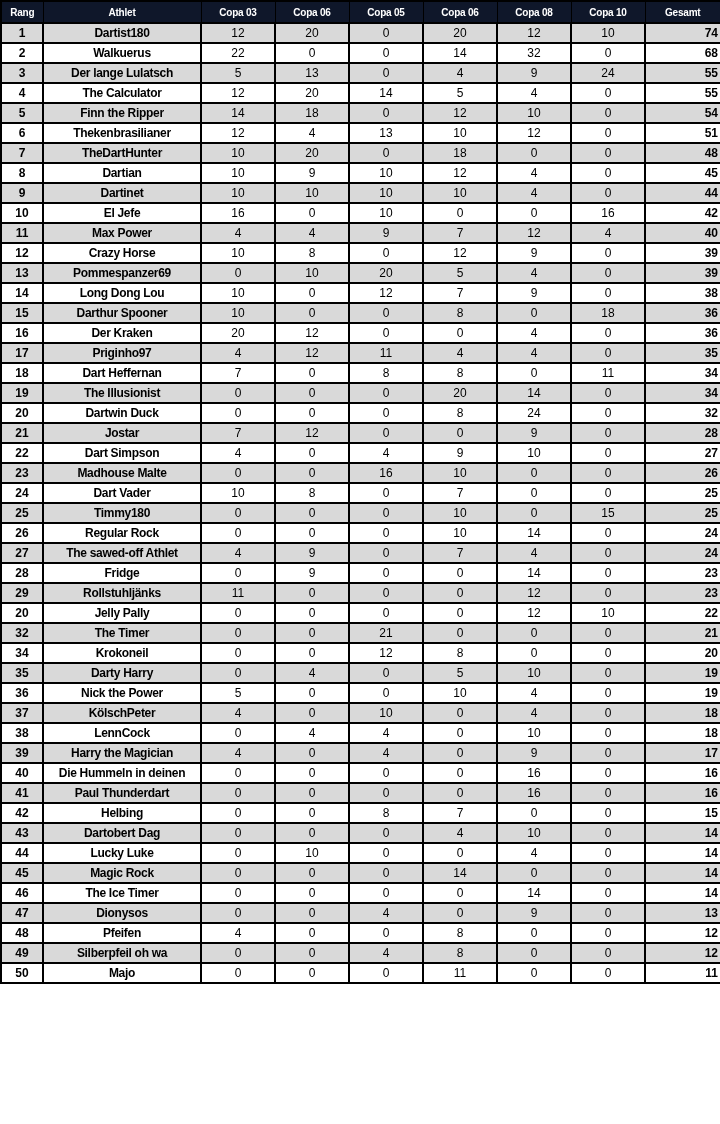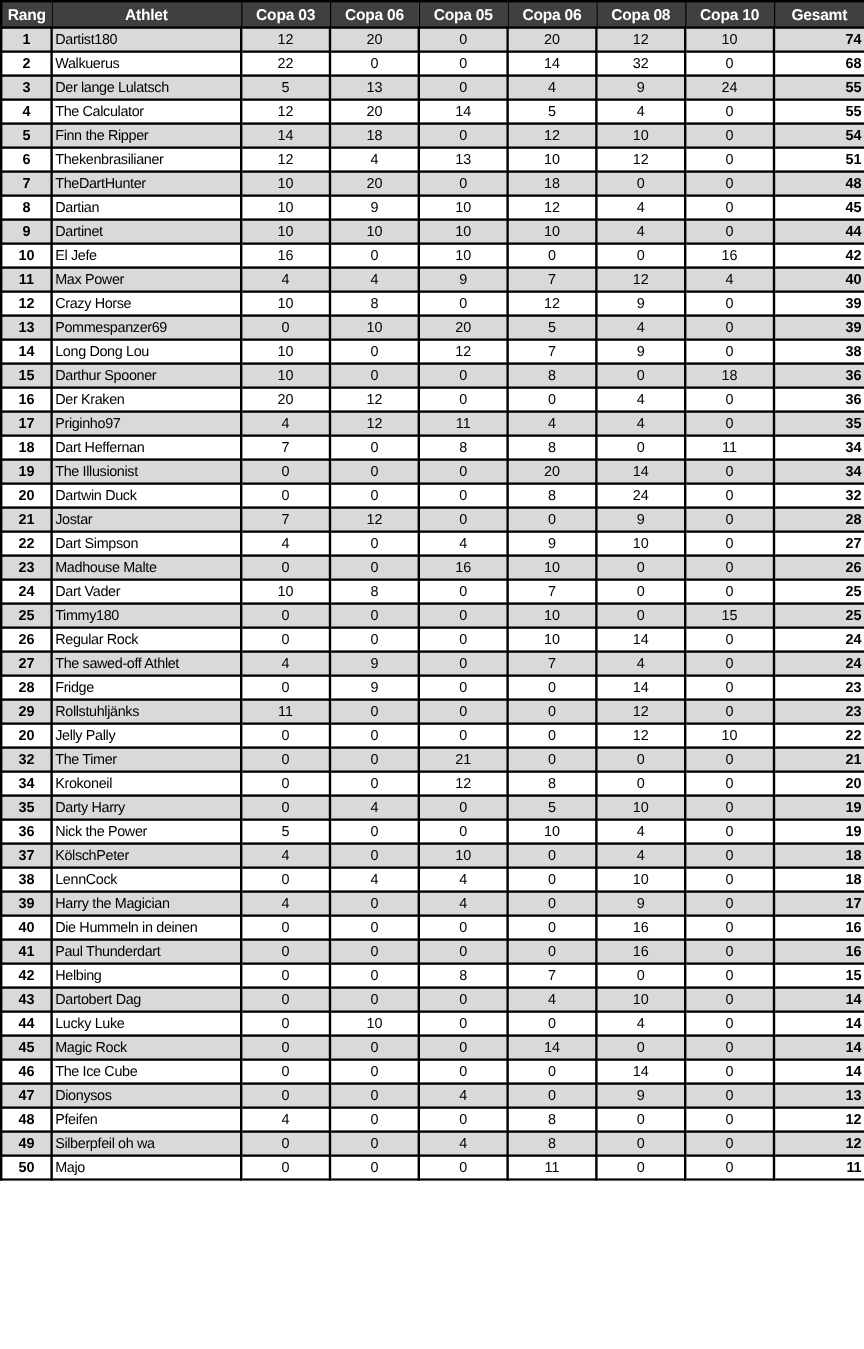--- a/index.html
+++ b/index.html
@@ -16,24 +16,24 @@
     border-collapse: collapse;
     table-layout: fixed;
     border: 2px solid #000000;
   }
   col.c-rank    { width: 42px; }
   col.c-athlete { width: 158px; }
   col.c-copa    { width: 74px; }
   col.c-total   { width: 76px; }
 
   th {
-    background: #404040;
+    background: #0f172a;
     color: #ffffff;
     font-weight: bold;
-    font-size: 13px;
+    font-size: 10px;
     height: 20px;
     text-align: center;
     padding: 0;
     letter-spacing: -0.2px;
     border: 1px solid #000000;
   }
   td {
     border: 2px solid #000000;
     height: 18px;
     padding: 0 2px;
@@ -45,22 +45,22 @@
     box-sizing: content-box;
   }
   tbody tr:nth-child(odd)  td { background: #d9d9d9; }
   tbody tr:nth-child(even) td { background: #ffffff; }
 
   td.rank {
     font-weight: bold;
     text-align: center;
   }
   td.athlete {
-    font-weight: normal;
-    text-align: left;
+    font-weight: bold;
+    text-align: center;
     letter-spacing: -0.3px;
   }
   td.score {
     font-weight: normal;
     text-align: center;
   }
   td.total {
     font-weight: bold;
     text-align: right;
   }
@@ -562,21 +562,21 @@
         <td class="score">0</td>
         <td class="score">0</td>
         <td class="score">0</td>
         <td class="score">14</td>
         <td class="score">0</td>
         <td class="score">0</td>
         <td class="total">14</td>
       </tr>
       <tr>
         <td class="rank">46</td>
-        <td class="athlete">The Ice Cube</td>
+        <td class="athlete">The Ice Timer</td>
         <td class="score">0</td>
         <td class="score">0</td>
         <td class="score">0</td>
         <td class="score">0</td>
         <td class="score">14</td>
         <td class="score">0</td>
         <td class="total">14</td>
       </tr>
       <tr>
         <td class="rank">47</td>

